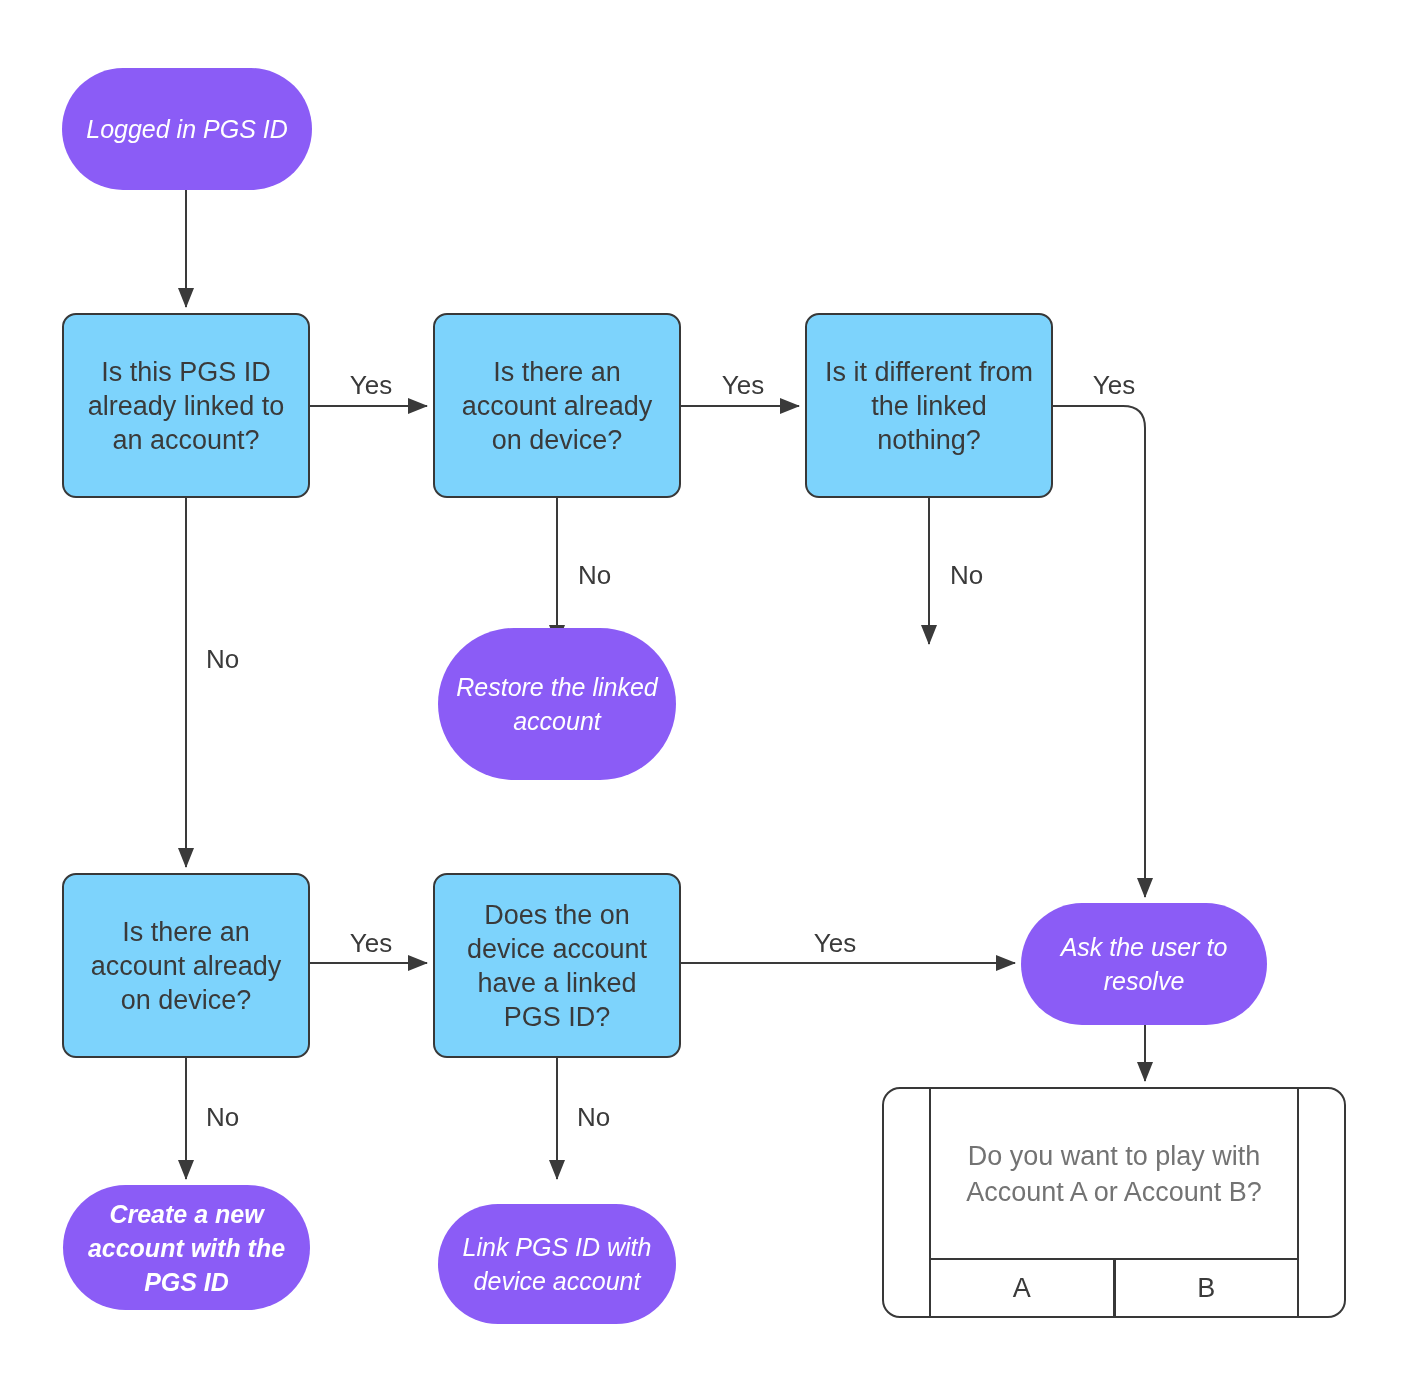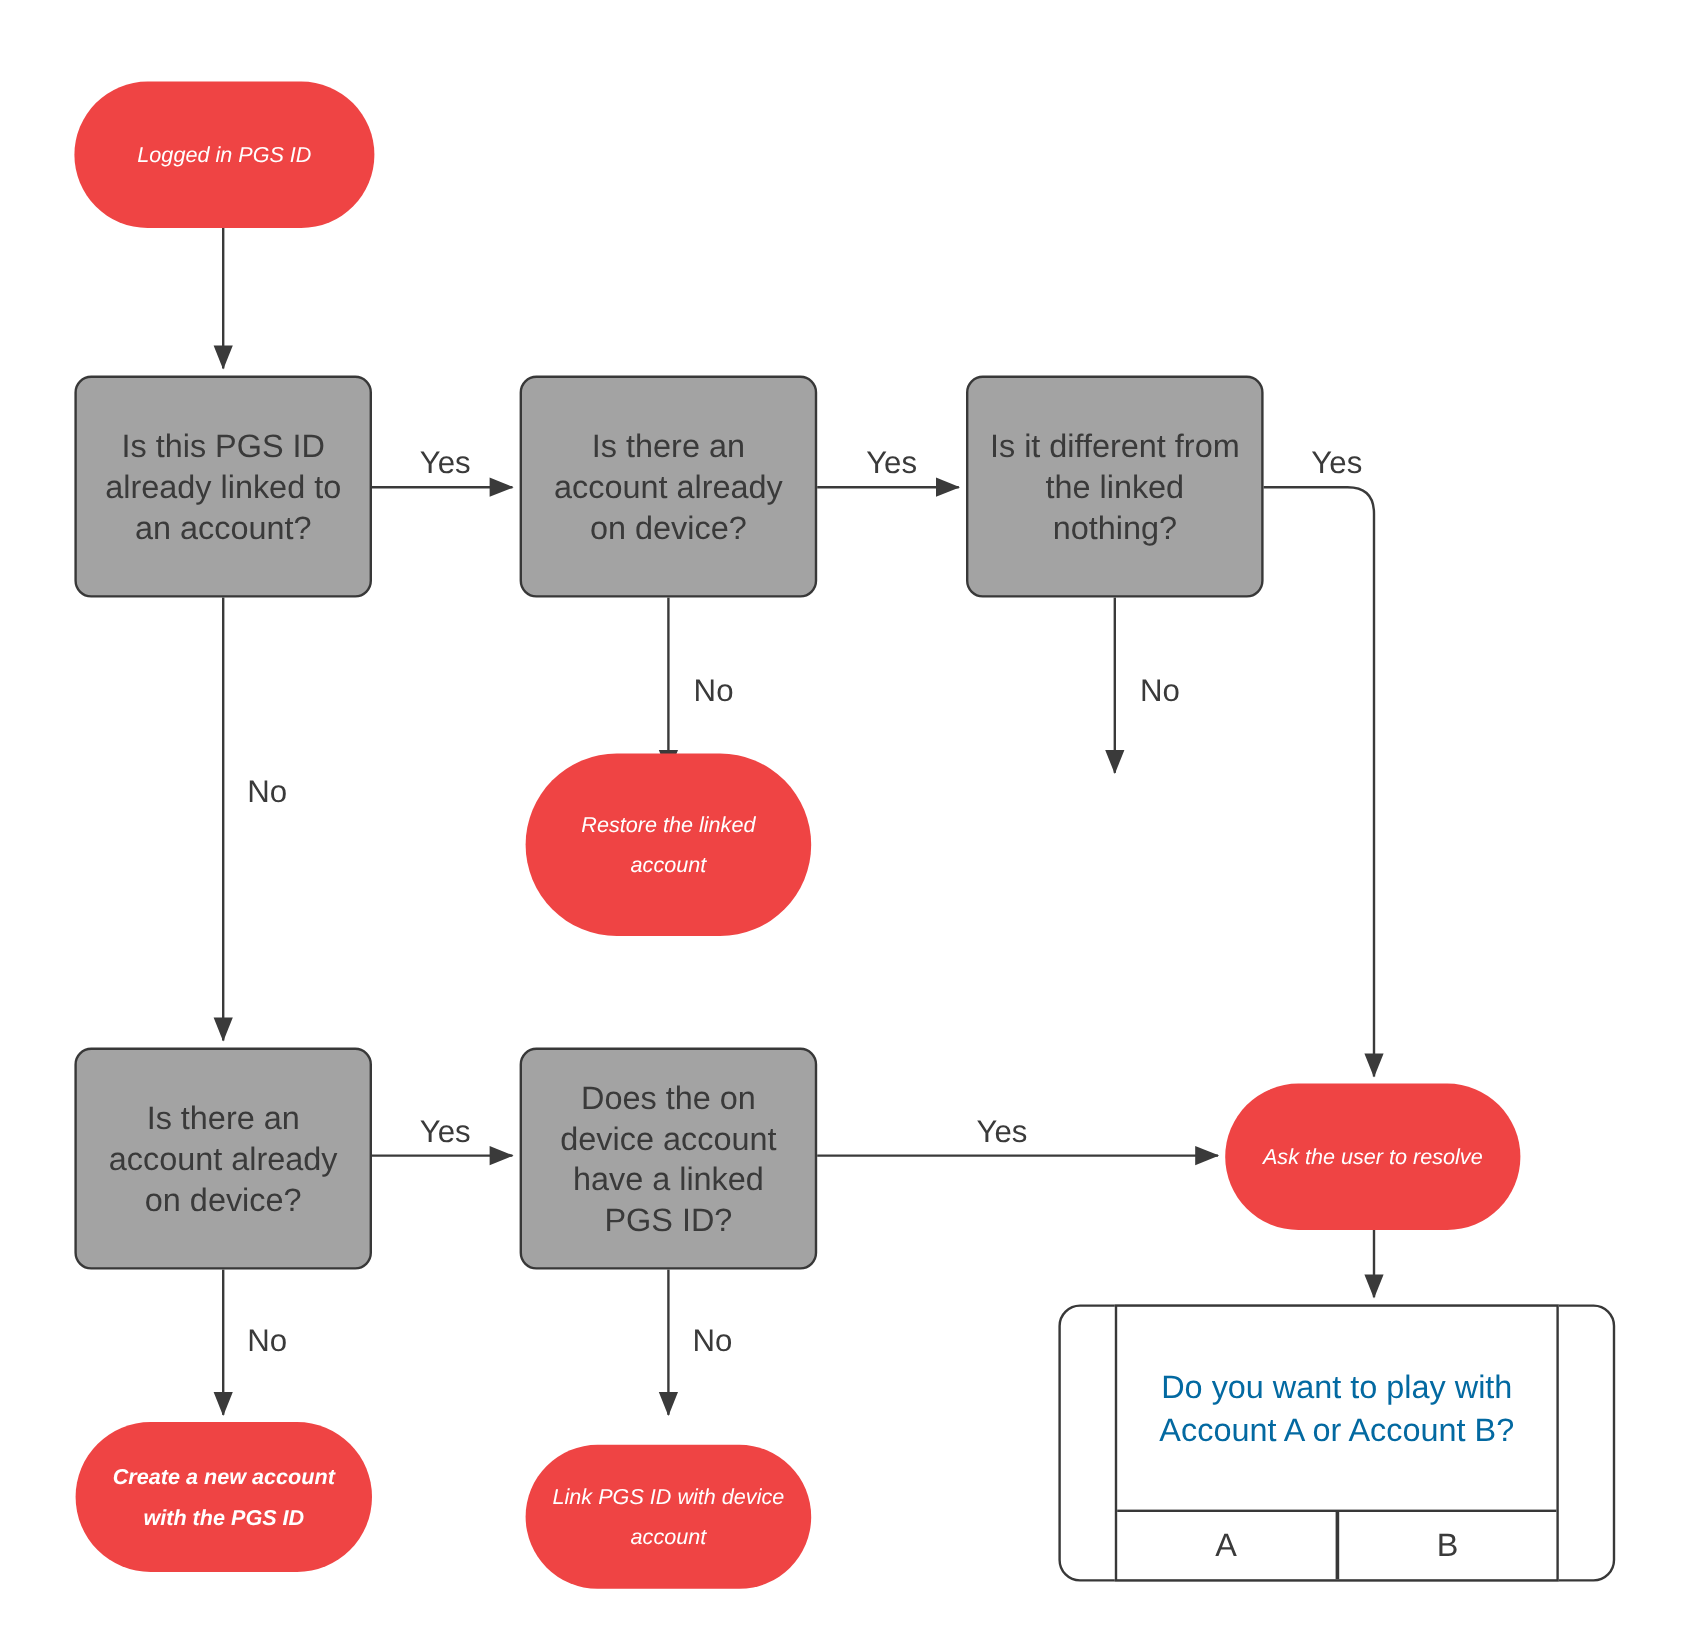--- a/index.html
+++ b/index.html
@@ -8,26 +8,26 @@
     font-family:"Liberation Sans","DejaVu Sans",sans-serif;color:#3a3a3a;
   }
   svg.connectors{position:absolute;left:0;top:0;width:1408px;height:1377px;}
   .edge{stroke:#3a3a3a;stroke-width:2;fill:none;}
   .edge-label{font-family:"Liberation Sans","DejaVu Sans",sans-serif;font-size:26px;fill:#3a3a3a;}
   .node{
     position:absolute;display:flex;align-items:center;justify-content:center;
     text-align:center;box-sizing:border-box;
   }
   .decision{
-    background:#a3a3a3;border:2px solid #383838;border-radius:14px;
+    background:#7dd3fc;border:2px solid #383838;border-radius:14px;
     font-size:27px;line-height:34px;color:#3a3a3a;padding:6px 14px;
   }
   .pill{
-    background:#ef4444;border-radius:999px;color:#ffffff;font-style:italic;
-    font-size:18px;line-height:34px;padding:6px 14px;
+    background:#8b5cf6;border-radius:999px;color:#ffffff;font-style:italic;
+    font-size:25px;line-height:34px;padding:6px 14px;
   }
   
   .n-start   {left:62px;  top:68px;   width:250px; height:122px;}
   .n-d1      {left:62px;  top:313px;  width:248px; height:185px;}
   .n-d2      {left:433px; top:313px;  width:248px; height:185px;}
   .n-d3      {left:805px; top:313px;  width:248px; height:185px;}
   .n-restore {left:438px; top:628px;  width:238px; height:152px;}
   .n-nothing {left:810px; top:650px;  width:238px; height:120px;}
   .n-d4      {left:62px;  top:873px;  width:248px; height:185px;}
   .n-d5      {left:433px; top:873px;  width:248px; height:185px;}
@@ -39,21 +39,21 @@
     position:absolute;left:882px;top:1087px;width:464px;height:231px;
     border:2px solid #383838;border-radius:18px;box-sizing:border-box;background:#ffffff;
   }
   .dialog-inner{
     position:absolute;left:929px;top:1087px;width:370px;height:231px;
     border:2px solid #383838;box-sizing:border-box;background:#ffffff;
     display:flex;flex-direction:column;
   }
   .dialog-prompt{
     height:169px;display:flex;align-items:center;justify-content:center;text-align:center;
-    font-size:27px;line-height:36px;color:#0369a1;padding:0 10px;box-sizing:border-box;
+    font-size:27px;line-height:36px;color:#737373;padding:0 10px;box-sizing:border-box;
   }
   .dialog-buttons{display:flex;height:58px;border-top:2px solid #383838;box-sizing:border-box;}
   .dialog-btn{
     flex:1;display:flex;align-items:center;justify-content:center;
     font-size:27px;color:#3a3a3a;box-sizing:border-box;
   }
   .dialog-btn.first{border-right:3px solid #383838;}
 </style>
 </head>
 <body>

